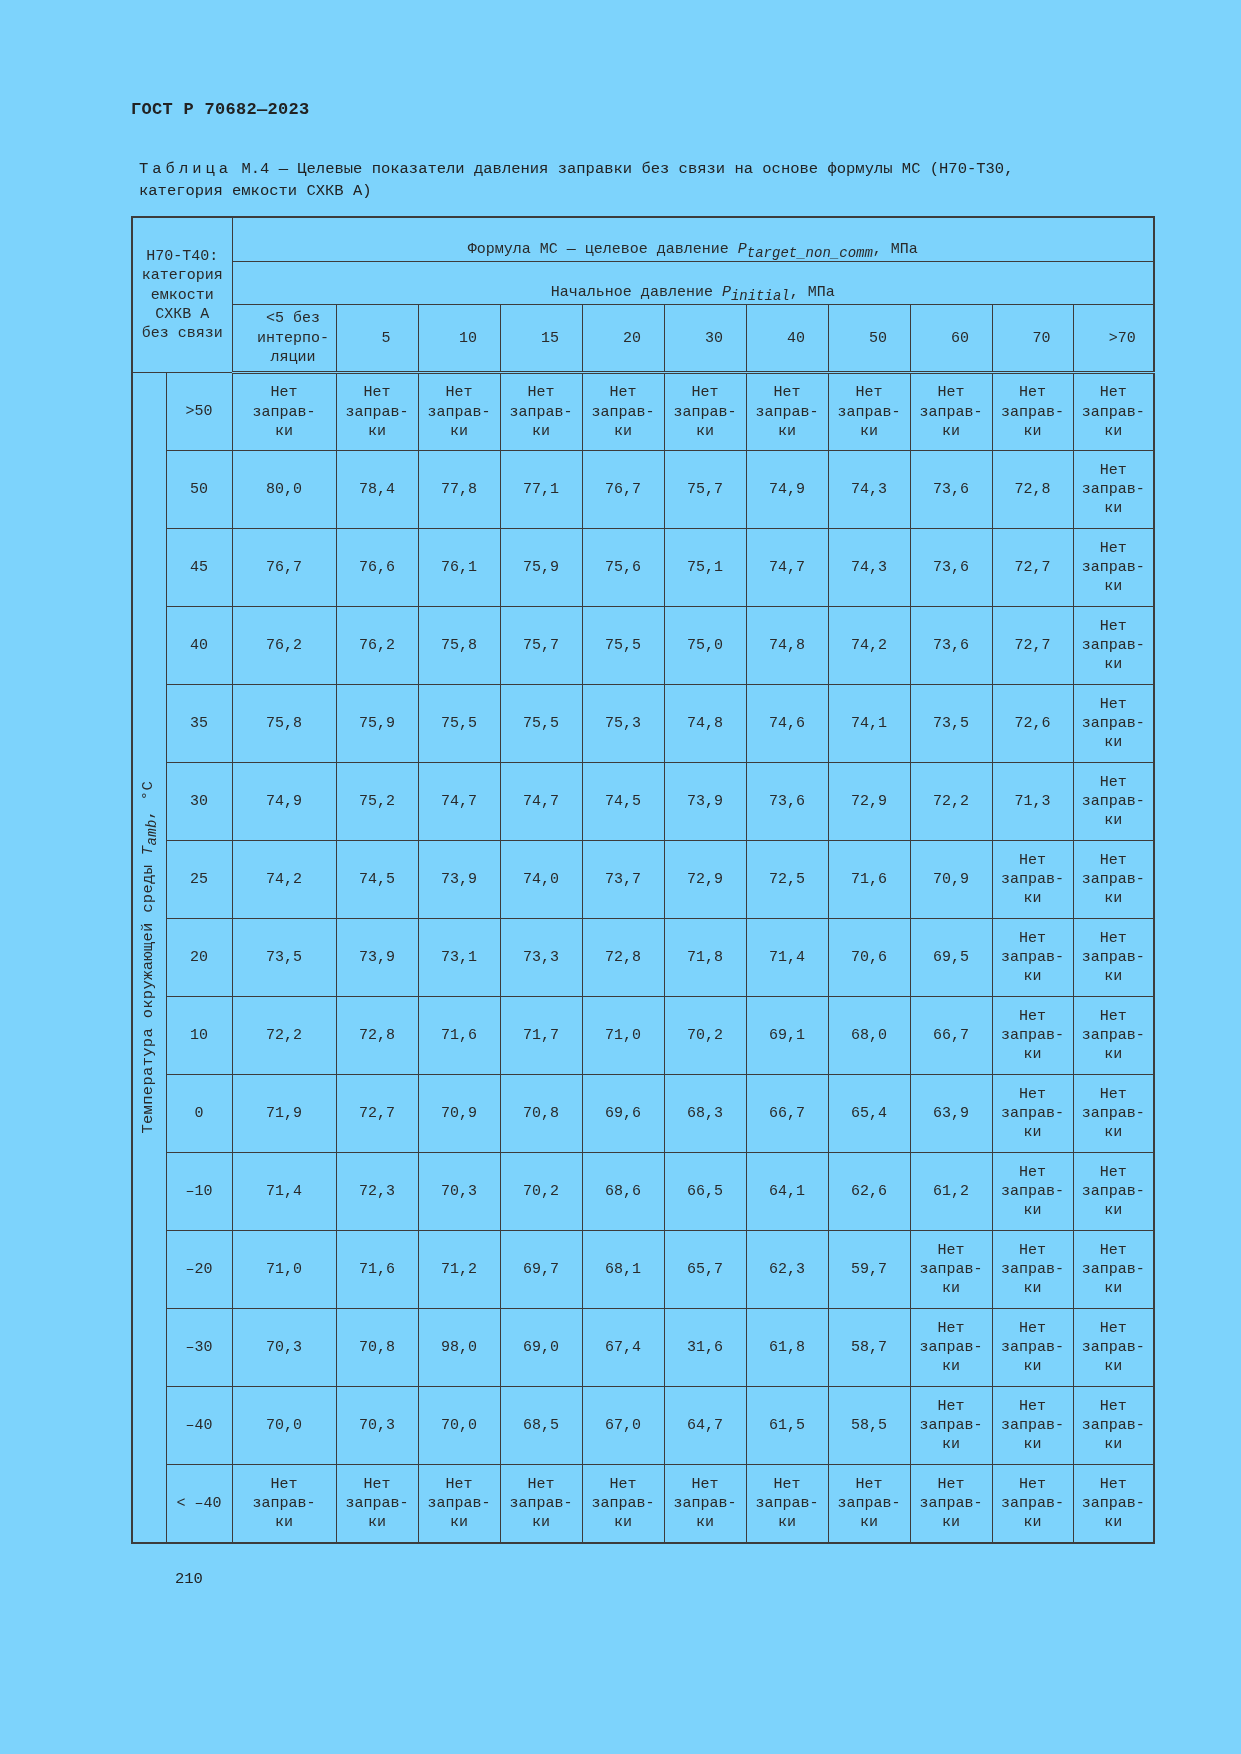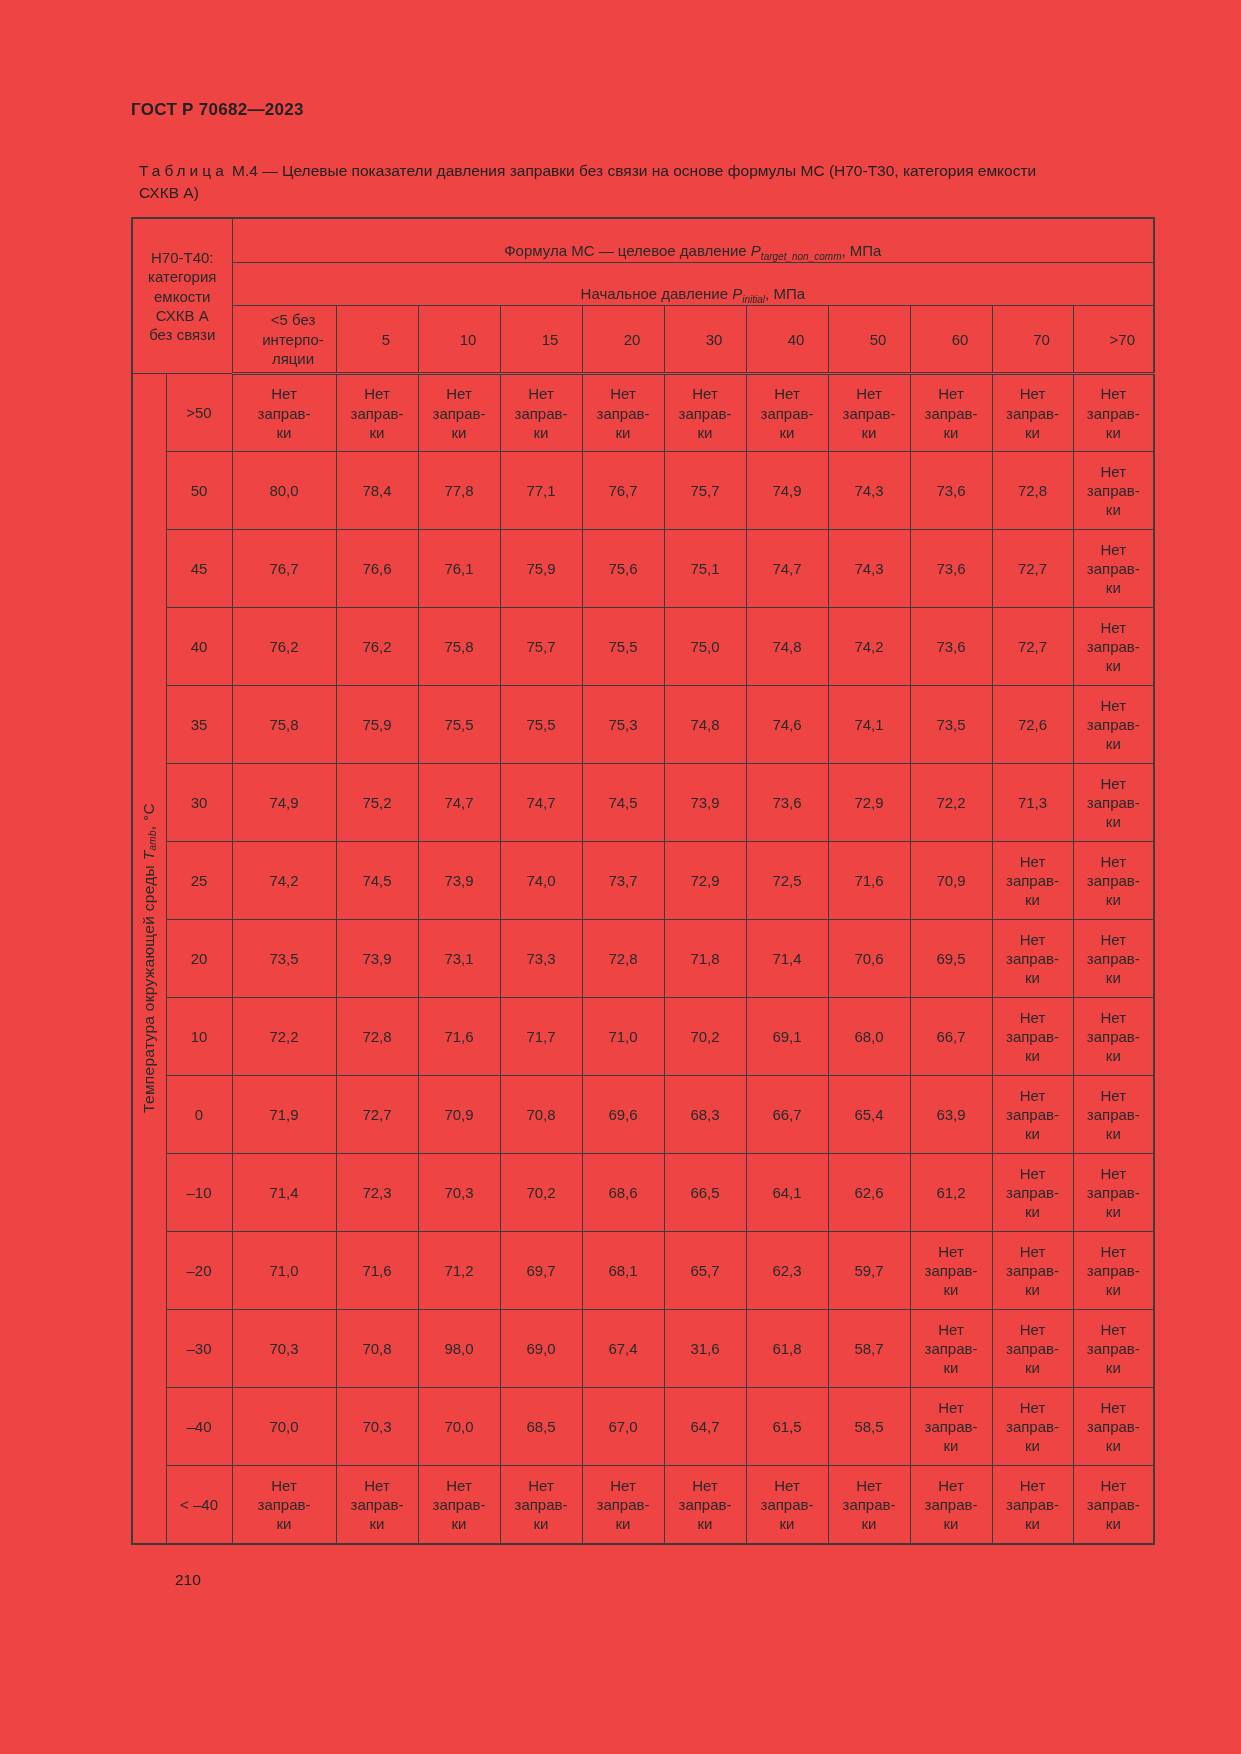--- a/index.html
+++ b/index.html
@@ -1,22 +1,22 @@
 <!DOCTYPE html>
 <html><head>
 <meta charset="utf-8">
 <style>
   html, body { margin: 0; padding: 0; background: #ffffff; }
   .page {
     position: relative;
     width: 1241px;
     height: 1754px;
-    background: #ef4444;
+    background: #7dd3fc;
     color: #222222;
-    font-family: Liberation Sans, sans-serif;
+    font-family: Liberation Mono, monospace;
     box-sizing: border-box;
     padding: 100px 88px 0 131px;
     overflow: hidden;
   }
   .doc-header {
     font-size: 17px;
     font-weight: bold;
     letter-spacing: 0.3px;
     margin-bottom: 40px;
   }
@@ -43,21 +43,21 @@
     white-space: pre-line;
     line-height: 1.28;
     color: #2a2a2a;
     box-sizing: border-box;
   }
   thead tr.hdr-1 th { height: 36px; }
   thead tr.hdr-2 th { height: 30px; }
   thead tr.hdr-3 th { height: 68px; }
   thead tr.hdr-3 th, th.stub { border-bottom: 3px double #3c3c3c; padding-left: 21px; }
   tbody td { height: 78px; }
-  sub { font-size: 10px; line-height: 0; }
+  sub { font-size: 14px; line-height: 0; }
   i { font-style: italic; }
   td.axis-cell { padding: 0; }
   .vlabel {
     writing-mode: vertical-rl;
     transform: rotate(180deg);
     white-space: nowrap;
     margin: 0 auto;
     font-size: 15.5px;
     letter-spacing: 0.3px;
   }

